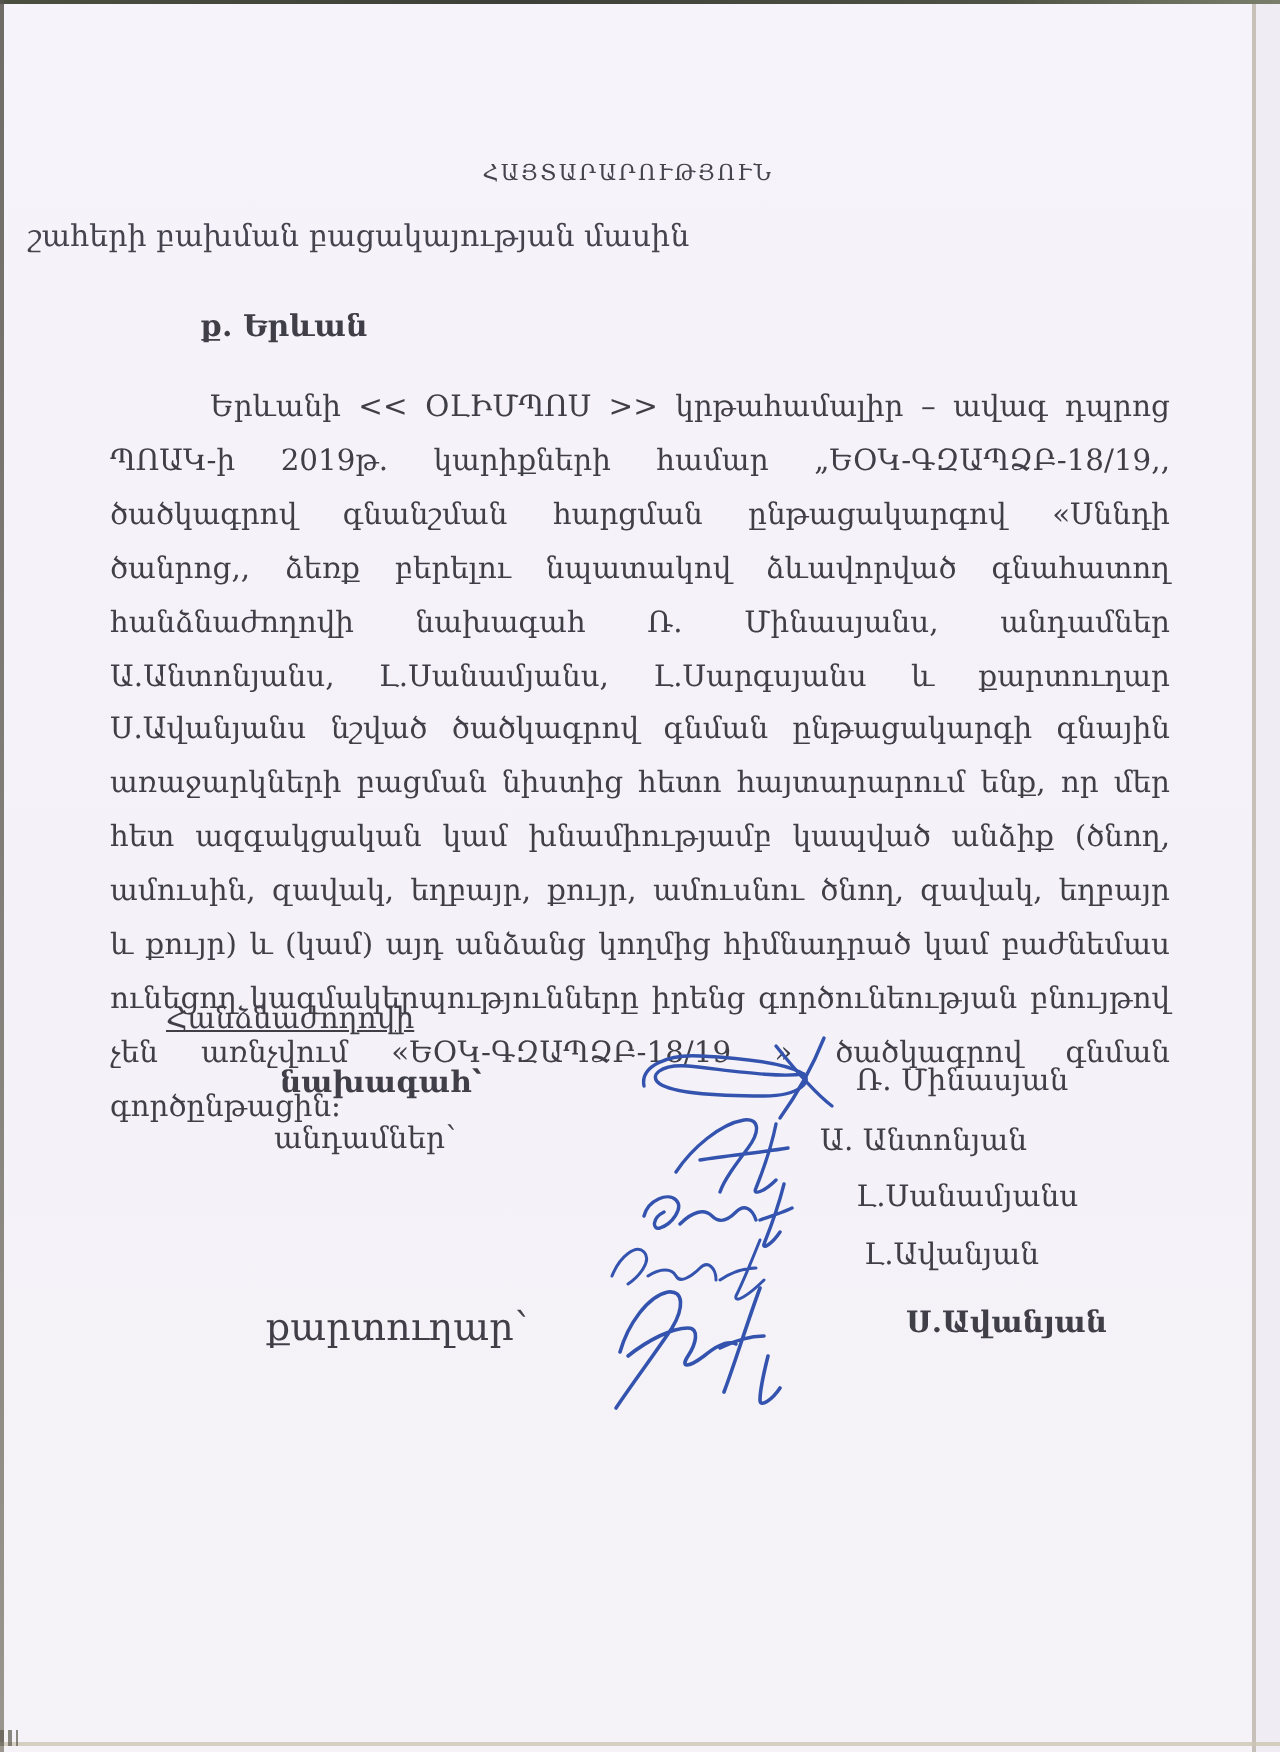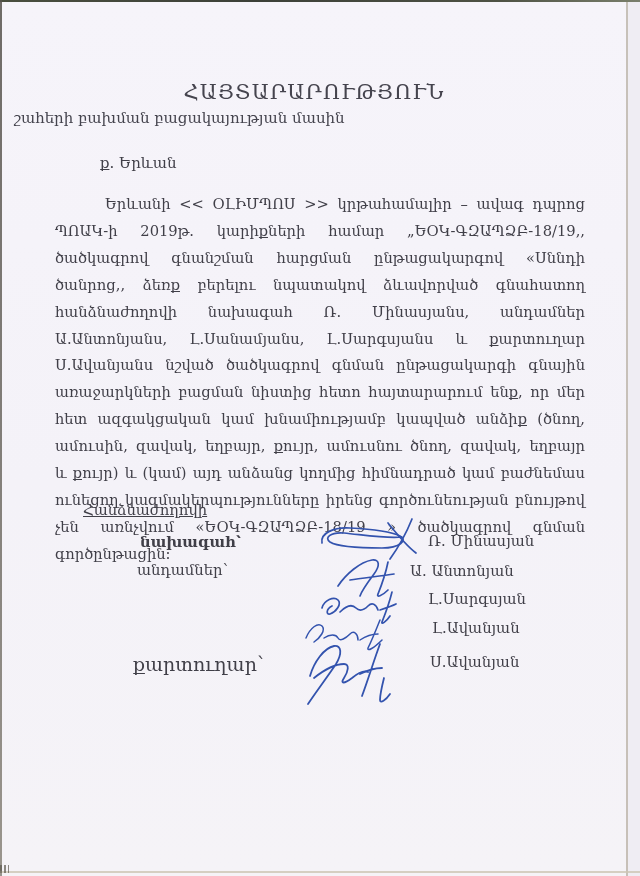--- a/index.html
+++ b/index.html
@@ -17,48 +17,48 @@
   .edge-top    { position: absolute; top: 0; left: 0; width: 640px; height: 2px; background: linear-gradient(90deg, #4a4f3f, #3c4038 40%, #4e5244 78%, #7a7f6c); }
   .edge-left   { position: absolute; top: 0; left: 0; width: 2px; height: 876px; background: linear-gradient(180deg, #57534d, #6d6962 50%, #8a857b); opacity: .85; }
   .edge-right  { position: absolute; top: 2px; left: 626px; width: 2px; height: 874px; background: #a99f8d; opacity: .6; }
   .edge-right-paper { position: absolute; top: 2px; left: 628px; width: 12px; height: 874px; background: #efedf3; }
   .edge-bottom { position: absolute; top: 871px; left: 0; width: 640px; height: 2px; background: #cdc5b4; opacity: .8; }
   .edge-corner-mark { position: absolute; left: 0; top: 865px; width: 9px; height: 8px;
     background: repeating-linear-gradient(90deg, #5d594f 0 2px, transparent 2px 4px); opacity: .7; }
 
   .doc-title {
     position: absolute; top: 80px; left: 0; width: 628px;
-    text-align: center; font-size: 21px; letter-spacing: 1.2px; color: #45444e;
+    text-align: center; font-size: 11px; letter-spacing: 1.2px; color: #45444e;
   }
   .doc-subtitle {
     position: absolute; top: 109px; left: 14px; width: 628px;
     text-align: left; font-size: 15px; color: #45444e;
   }
-  .place { position: absolute; top: 154px; left: 100px; font-size: 15px; }
+  .place { position: absolute; top: 154px; left: 100px; font-size: 15px; font-weight: bold; }
   .date  { position: absolute; top: 152px; left: 368px; font-size: 15px; word-spacing: 7px; }
 
   .body-par {
     position: absolute; top: 191px; left: 55px; width: 530px;
     font-size: 14.7px; line-height: 26.9px;
     text-align: justify; text-indent: 50px;
     color: #403f48;
     word-spacing: 1.5px;
   }
 
   .sig-heading { position: absolute; top: 501px; left: 83px;  font-size: 14.8px; text-decoration: underline; }
   .role-1 { position: absolute; top: 533px; left: 140px; font-size: 14.8px; font-weight: bold; }
   .role-2 { position: absolute; top: 561px; left: 137px; font-size: 14.8px; }
   .role-3 { position: absolute; top: 653px; left: 133px; font-size: 19px; }
 
   .name { position: absolute; left: 428px; font-size: 14.8px; white-space: nowrap; }
   .name-1 { top: 532px; }
   .name-2 { top: 562px; left: 410px; }
   .name-3 { top: 590px; }
   .name-4 { top: 619px; left: 432px; }
-  .name-5 { top: 653px; left: 430px; }
+  .name-5 { top: 653px; left: 453px; font-weight: bold; }
 
   .sig { position: absolute; pointer-events: none; }
   .sig path { fill: none; stroke: #3353ae; stroke-linecap: round; }
 </style>
 </head>
 <body>
 
 <div class="page">
 
   <div class="edge-top"></div>
@@ -76,21 +76,21 @@
   <div class="body-par">Երևանի &lt;&lt; ՕԼԻՄՊՈՍ &gt;&gt;  կրթահամալիր – ավագ դպրոց  ՊՈԱԿ-ի 2019թ. կարիքների համար  „ԵՕԿ-ԳԶԱՊՁԲ-18/19,,  ծածկագրով  գնանշման հարցման ընթացակարգով  «Սննդի ծանրոց,,  ձեռք բերելու  նպատակով ձևավորված գնահատող հանձնաժողովի նախագահ  Ռ. Մինասյանս, անդամներ  Ա.Անտոնյանս, Լ.Սանամյանս, Լ.Սարգսյանս և քարտուղար Ս.Ավանյանս նշված ծածկագրով գնման ընթացակարգի գնային առաջարկների բացման նիստից հետո հայտարարում ենք, որ մեր հետ ազգակցական կամ խնամիությամբ կապված անձիք (ծնող, ամուսին, զավակ, եղբայր, քույր, ամուսնու ծնող, զավակ, եղբայր և քույր) և (կամ) այդ անձանց կողմից հիմնադրած կամ բաժնեմաս ունեցող կազմակերպությունները իրենց գործունեության բնույթով չեն առնչվում «ԵՕԿ-ԳԶԱՊՁԲ-18/19 » ծածկագրով  գնման գործընթացին:</div>
 
   <div class="sig-heading">Հանձնաժողովի</div>
 
   <div class="role-1">նախագահ՝</div>
   <div class="role-2">անդամներ՝</div>
   <div class="role-3">քարտուղար՝</div>
 
   <div class="name name-1">Ռ. Մինասյան</div>
   <div class="name name-2">Ա. Անտոնյան</div>
-  <div class="name name-3">Լ.Սարգսյան</div>
+  <div class="name name-3">Լ.Սանամյանս</div>
   <div class="name name-4">Լ.Ավանյան</div>
   <div class="name name-5">Ս.Ավանյան</div>
 
   <svg class="sig" style="left:316px; top:515px;" width="116" height="50" viewBox="0 0 116 50">
     <path stroke-width="1.7" d="M6,28 C4,18 18,12 34,13 C54,14 74,16 84,21 C92,25 84,33 66,33 C46,33 22,32 14,27 C8,23 14,17 28,18 C48,20 72,24 86,22"></path>
     <path stroke-width="1.7" d="M96,4 C92,14 84,30 74,44 M72,8 C80,18 92,32 100,38"></path>
   </svg>
 
   <svg class="sig" style="left:330px; top:552px;" width="86" height="48" viewBox="0 0 86 48">
     <path stroke-width="1.7" d="M8,34 C16,22 30,10 42,8 C50,7 50,14 44,22 C38,30 32,38 30,44 M20,28 C32,26 52,24 64,22 M58,10 C56,20 52,32 48,42 C46,46 52,44 58,38"></path>

